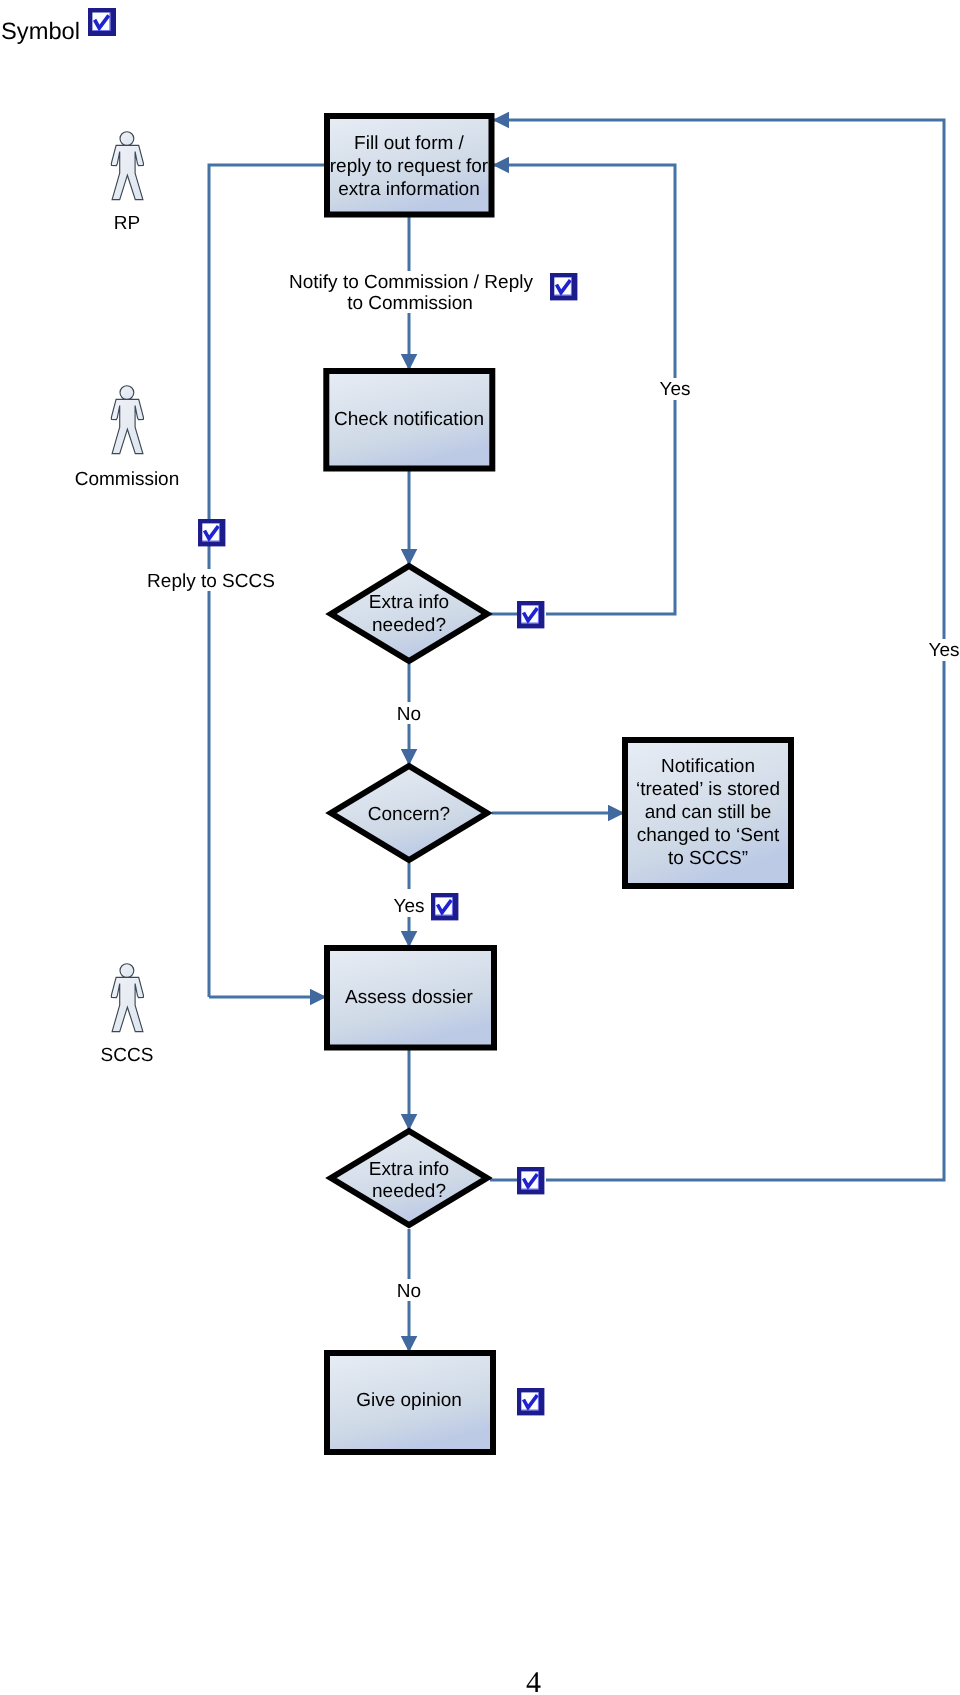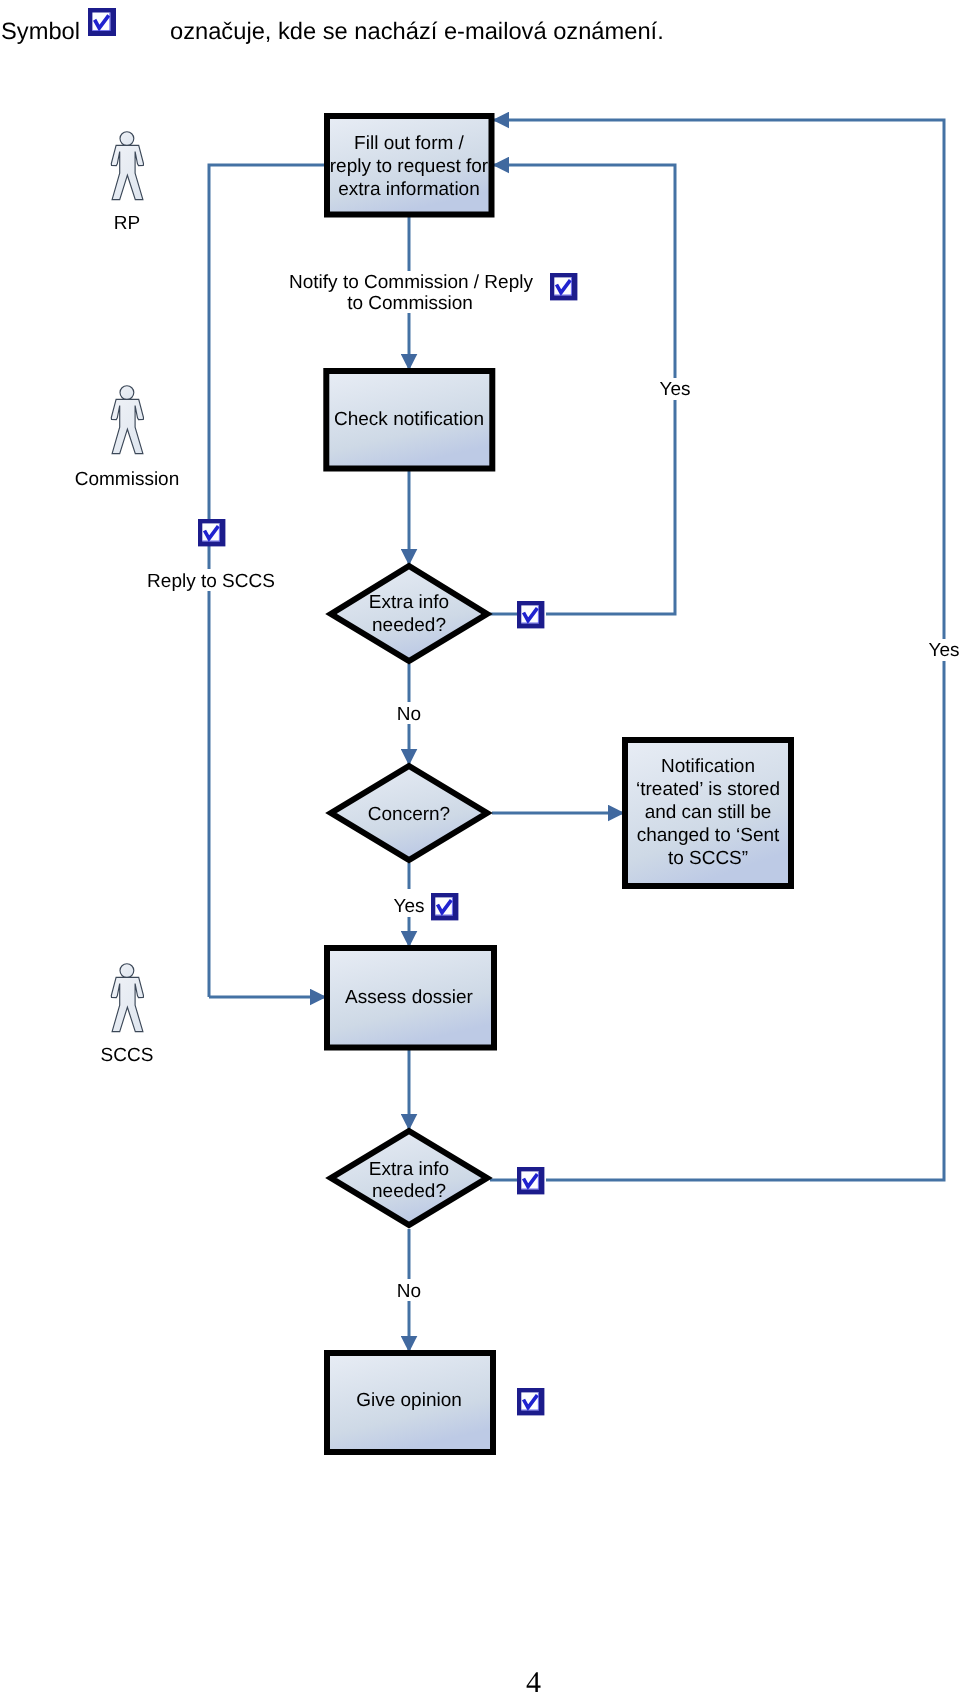--- a/index.html
+++ b/index.html
@@ -17,21 +17,20 @@
 </head>
 <body>
 
 <div id="header">
   <span class="hdr-word" style="left:1px;top:21px;">Symbol</span>
   <span class="hdr-icon-wrap" style="position:absolute;left:88px;top:8px;">
     <svg width="28" height="28" viewBox="0 0 27.4 27.4">
         <use href="#cbx"></use>
       </svg>
   </span>
-  <span class="hdr-word" style="left:170px;top:21px;">označuje, kde se nachází e-mailová oznámení.</span>
 </div>
 
 <svg id="diagram" viewBox="0 0 960 1620" width="960" height="1620" xmlns="http://www.w3.org/2000/svg">
   <defs>
     <linearGradient id="nodeGrad" x1="0" y1="0" x2="0.40" y2="1">
       <stop offset="0" stop-color="#e8edf5"></stop>
       <stop offset="0.72" stop-color="#ced9e6"></stop>
       <stop offset="1" stop-color="#bdcae5"></stop>
     </linearGradient>
     <linearGradient id="actorGrad" x1="0.1" y1="0" x2="0.9" y2="1">

